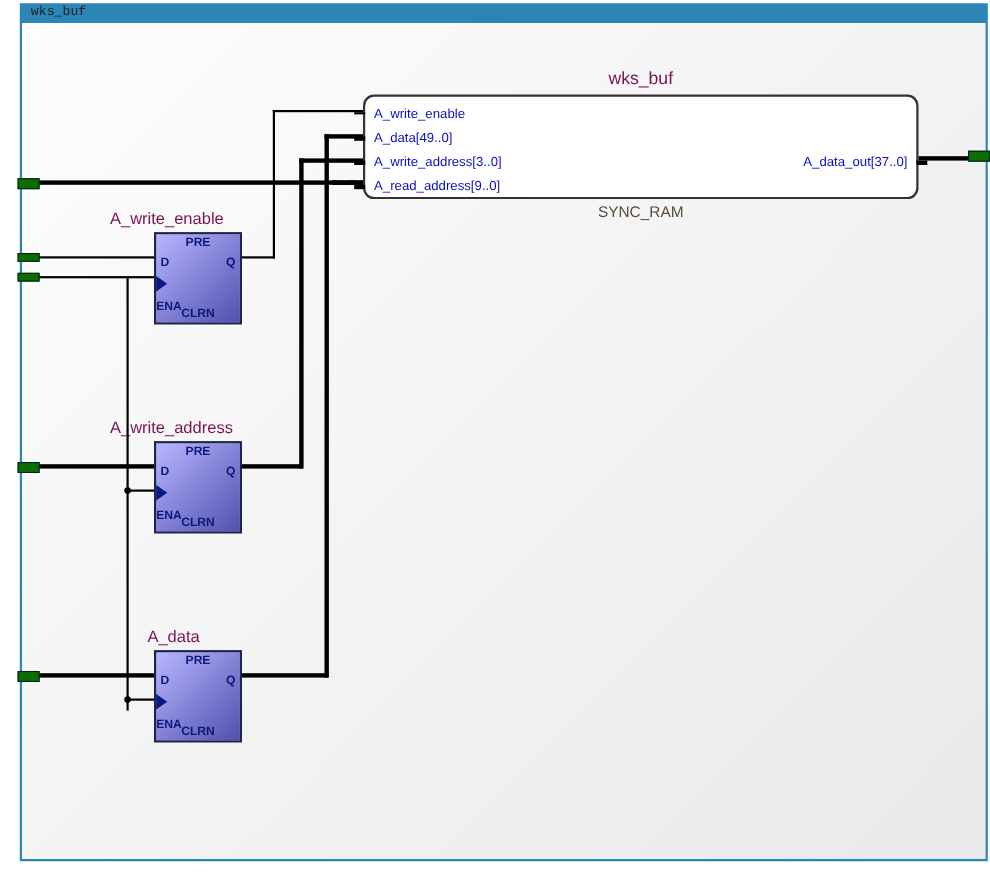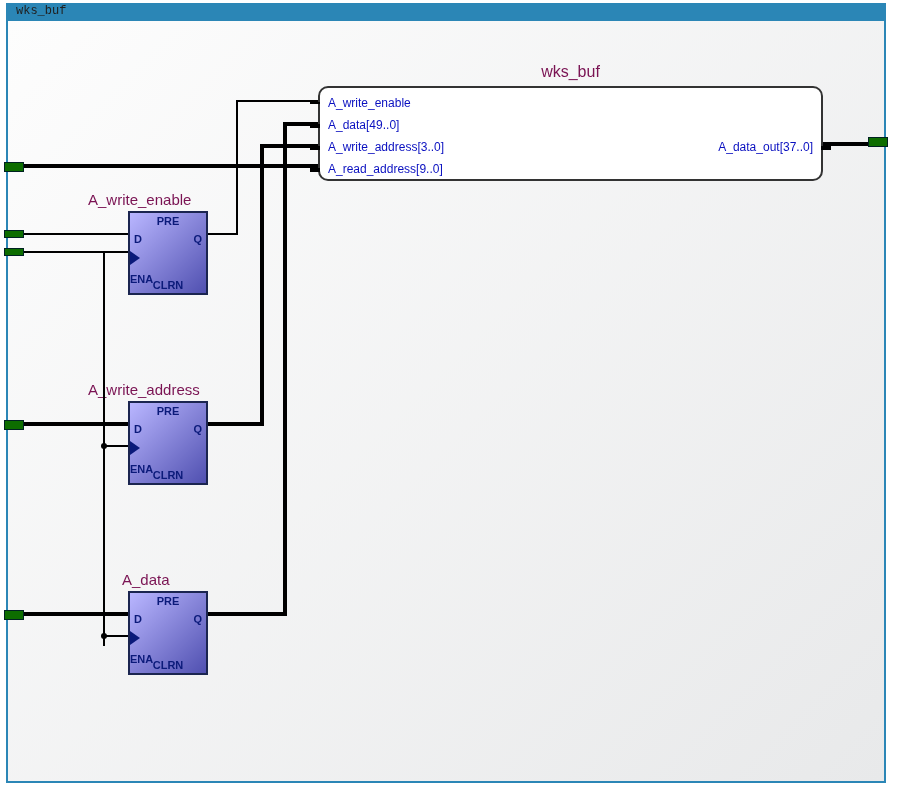--- a/index.html
+++ b/index.html
@@ -4,21 +4,21 @@
 <style>
   html, body {
     margin: 0; padding: 0;
     width: 900px; height: 800px;
     font-family: Arial, Helvetica, sans-serif;
     background: #fff;
   }
   .canvas {
     position: relative;
     width: 880px; height: 780px;
-    margin: 3px 6px;
+    margin: 3px 18px;
     border: 2px solid #2b86b6;
     border-top-width: 18px;
     background: linear-gradient(135deg, #fdfdfd 0%, #e8e9ea 100%);
     box-sizing: border-box;
   }
   .canvas-title {
     position: absolute;
     top: -17px; left: 8px;
     font-size: 12px;
     font-family: "Courier New", monospace;
@@ -124,20 +124,21 @@
     transform: translate(-3px,-3px);
   }
 </style>
 </head>
 <body>
 
 <div class="canvas">
   <div class="canvas-title">wks_buf</div>
 
   <div class="ram-top-title">wks_buf</div>
+  <div class="ram-bot-title">SYNC_RAM</div>
 
   <div class="ram">
 
     <div class="port left" style="top:8px">A_write_enable</div>
     <div class="port left" style="top:30px">A_data[49..0]</div>
     <div class="port left" style="top:52px">A_write_address[3..0]</div>
     <div class="port left" style="top:74px">A_read_address[9..0]</div>
 
     <div class="port right" style="top:52px">A_data_out[37..0]</div>
 

